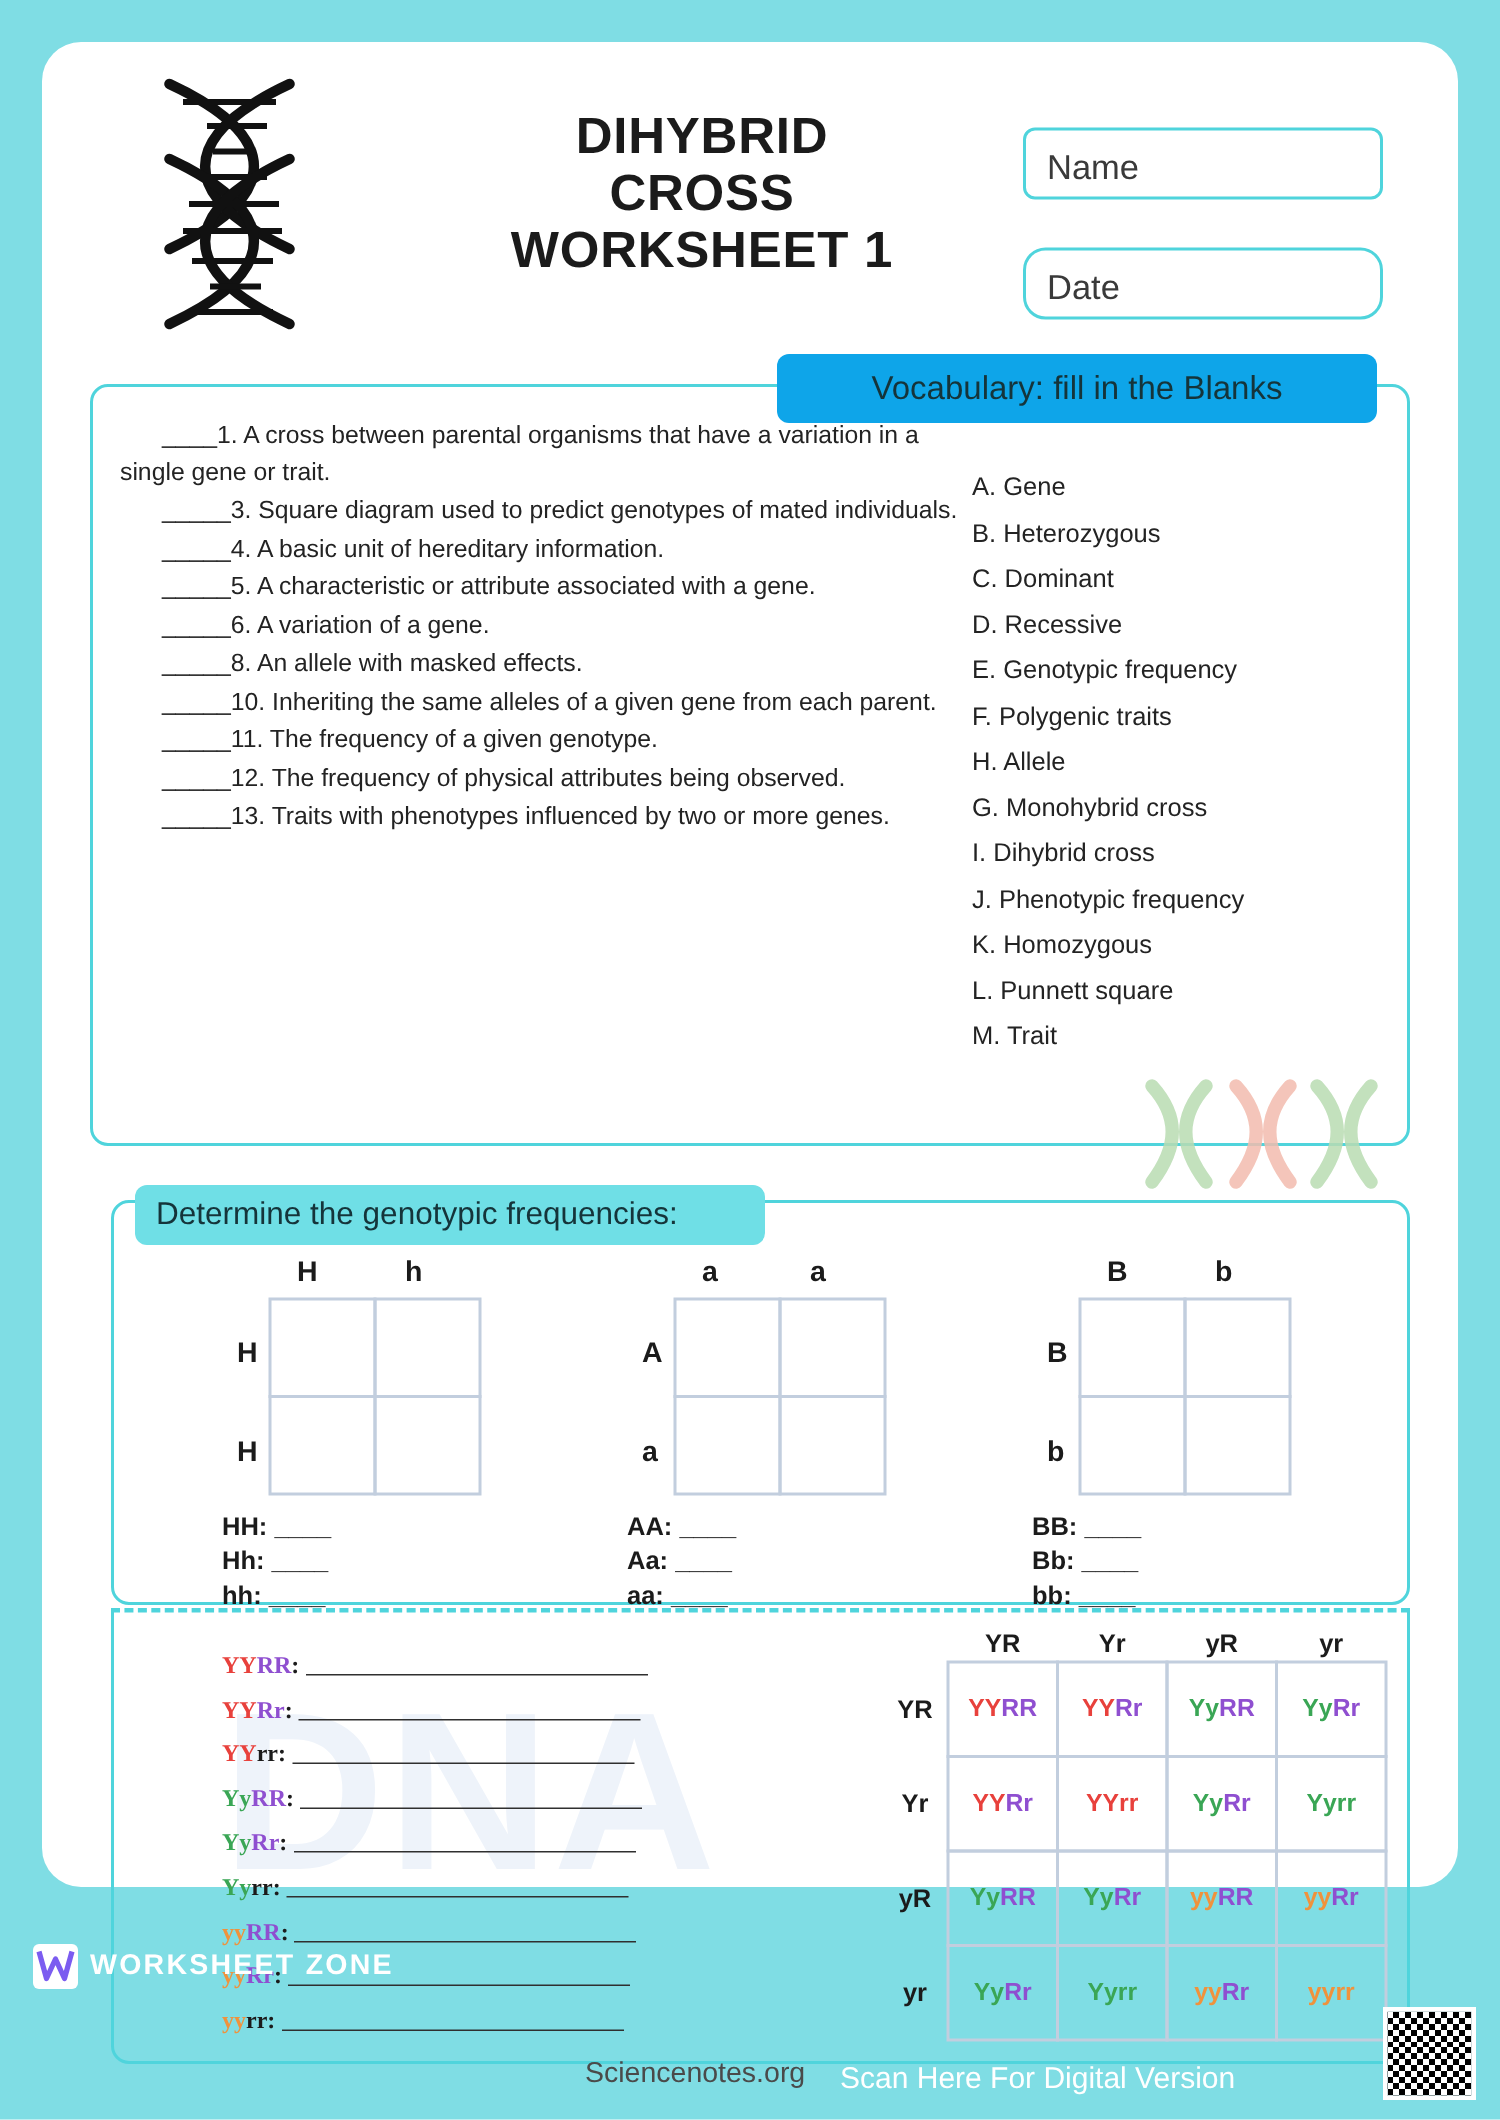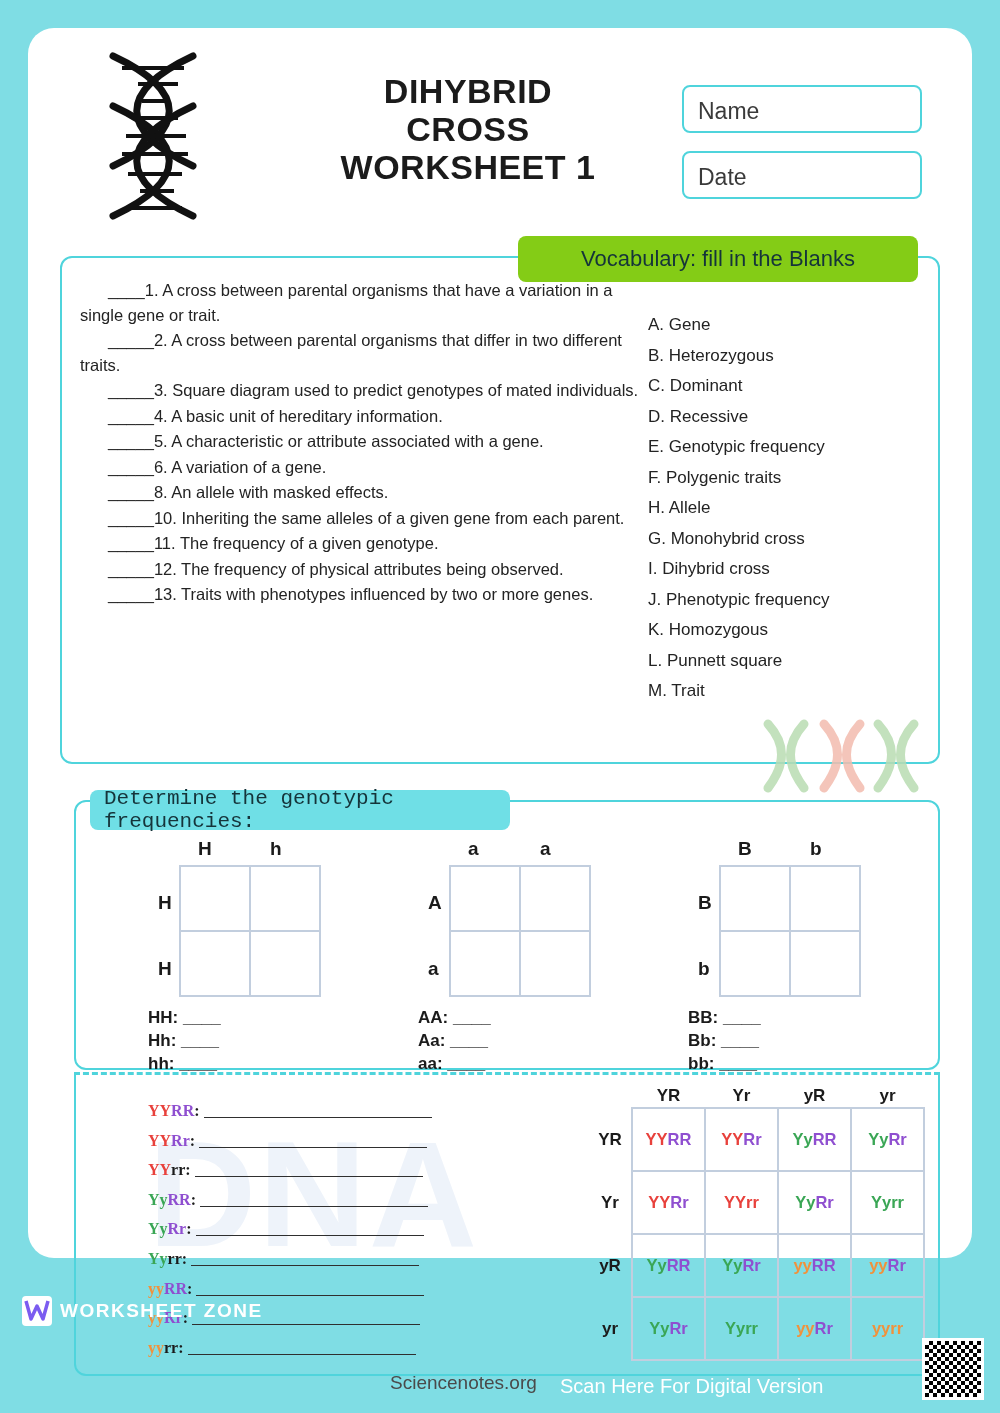--- a/index.html
+++ b/index.html
@@ -49,28 +49,28 @@
     border-radius: 8px;
     background: #fff;
   }
   .field span {
     position: absolute;
     left: 14px; top: 11px;
     font-size: 23px;
     color: #3a3a3a;
   }
   .field.name { left: 654px; top: 47px; }
-  .field.date { left: 654px; top: 113px; }
+  .field.date { left: 654px; top: 127px; border-radius: 15px; }
 
   
   .vocab-banner {
     position: absolute;
     left: 490px; top: 208px;
     width: 400px; height: 46px;
-    background: #84cc16;
+    background: #0ea5e9;
     border-radius: 8px;
     color: #15343a;
     font-size: 22px;
     display: flex;
     align-items: center;
     justify-content: center;
   }
   .vocab-box {
     position: absolute;
     left: 32px; top: 228px;
@@ -117,21 +117,20 @@
     position: absolute;
     left: 62px; top: 762px;
     width: 420px; height: 40px;
     background: #6fdfe6;
     border-radius: 8px;
     color: #15343a;
     font-size: 21px;
     display: flex;
     align-items: center;
     padding-left: 14px;
-    font-family: Liberation Mono, monospace;
   }
   .punnett-small {
     position: absolute;
     width: 240px;
     height: 195px;
   }
   .ps1 { left: 100px; top: 810px; }
   .ps2 { left: 370px; top: 810px; }
   .ps3 { left: 640px; top: 810px; }
 
@@ -349,21 +348,20 @@
     <div class="field date">
       <span>Date</span>
     </div>
   </div>
 
   <div class="vocab-box"></div>
   <div class="vocab-banner">Vocabulary: fill in the Blanks</div>
 
   <div class="questions" id="vocab-questions">
       <p>____1. A cross between parental organisms that have a variation in a single gene or trait.</p>
-      <p>_____2. A cross between parental organisms that differ in two different traits.</p>
       <p>_____3. Square diagram used to predict genotypes of mated individuals.</p>
       <p>_____4. A basic unit of hereditary information.</p>
       <p>_____5. A characteristic or attribute associated with a gene.</p>
       <p>_____6. A variation of a gene.</p>
       <p>_____8. An allele with masked effects.</p>
       <p>_____10. Inheriting the same alleles of a given gene from each parent.</p>
       <p>_____11. The frequency of a given genotype.</p>
       <p>_____12. The frequency of physical attributes being observed.</p>
       <p>_____13. Traits with phenotypes influenced by two or more genes.</p>
     </div>

